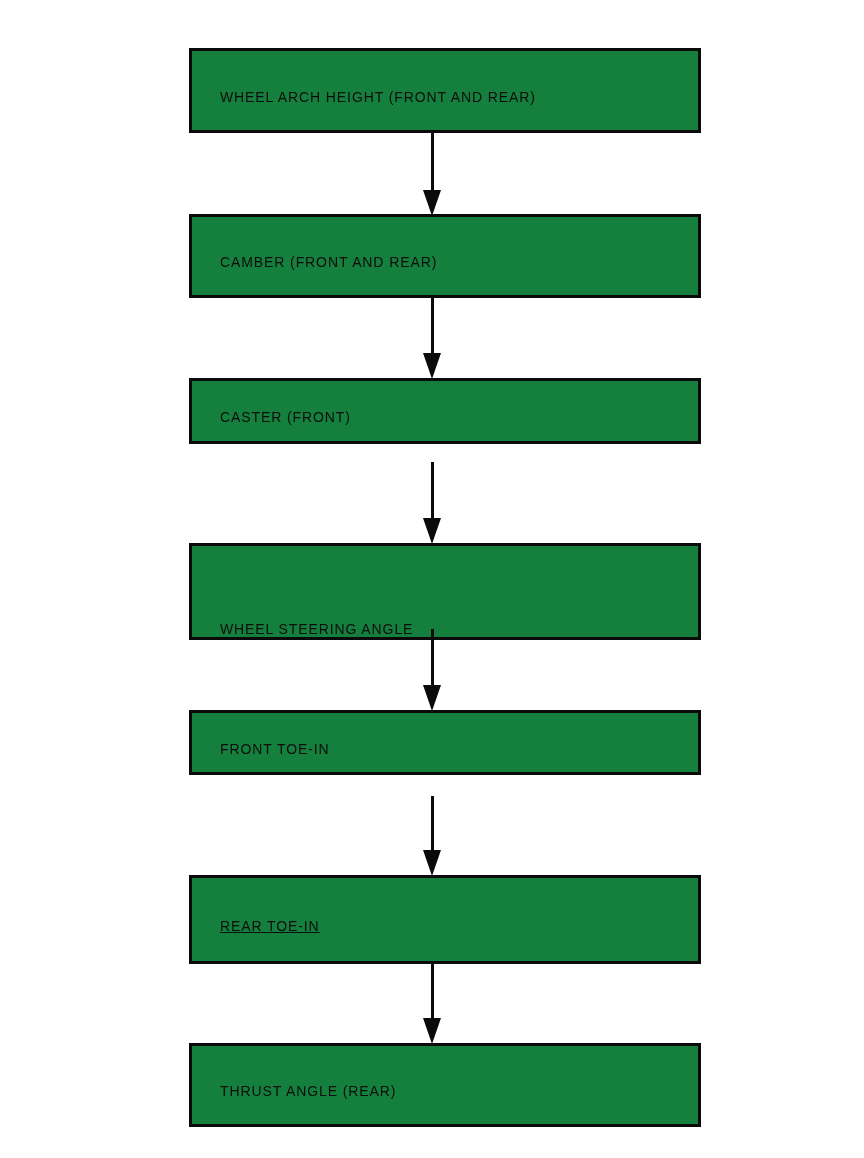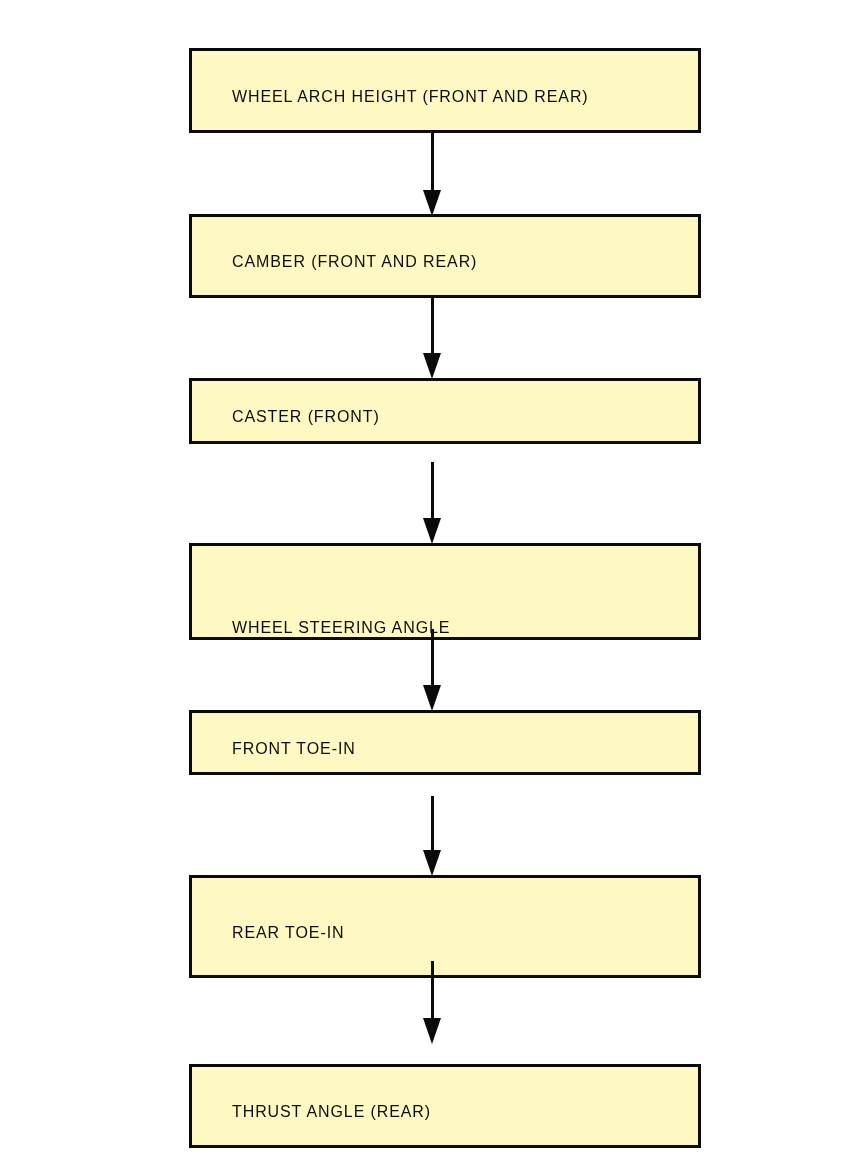--- a/index.html
+++ b/index.html
@@ -14,27 +14,27 @@
     background: #ffffff;
     font-family: "Liberation Sans", "DejaVu Sans", sans-serif;
     overflow: hidden;
   }
   .flow-box {
     position: absolute;
     left: 189px;
     width: 512px;
     box-sizing: border-box;
     border: 3px solid #0a0a0a;
-    background: #fef9c3;
+    background: #15803d;
     display: flex;
     align-items: center;
-    padding-left: 40px;
+    padding-left: 28px;
     padding-top: 12px;
     color: #0d0d0d;
-    font-size: 16px;
+    font-size: 14px;
     letter-spacing: 0.9px;
     white-space: nowrap;
   }
   .connector {
     position: absolute;
     left: 423px;
     width: 18px;
   }
   .connector .stem {
     position: absolute;
@@ -99,26 +99,26 @@
 
   <div class="flow-box" style="top:710px; height:65px;">
     <span>FRONT TOE-IN</span>
   </div>
 
   <div class="connector" style="top:796px; height:80px;">
     <span class="stem"></span>
     <span class="head"></span>
   </div>
 
-  <div class="flow-box" style="top:875px; height:103px;">
+  <div class="flow-box" style="top:875px; height:89px;text-decoration:underline;">
     <span>REAR TOE-IN</span>
   </div>
 
   <div class="connector" style="top:961px; height:83px;">
     <span class="stem"></span>
     <span class="head"></span>
   </div>
 
-  <div class="flow-box" style="top:1043px; height:84px;margin-top:21px;">
+  <div class="flow-box" style="top:1043px; height:84px;">
     <span>THRUST ANGLE (REAR)</span>
   </div>
 
 </div>
 
 </body></html>

